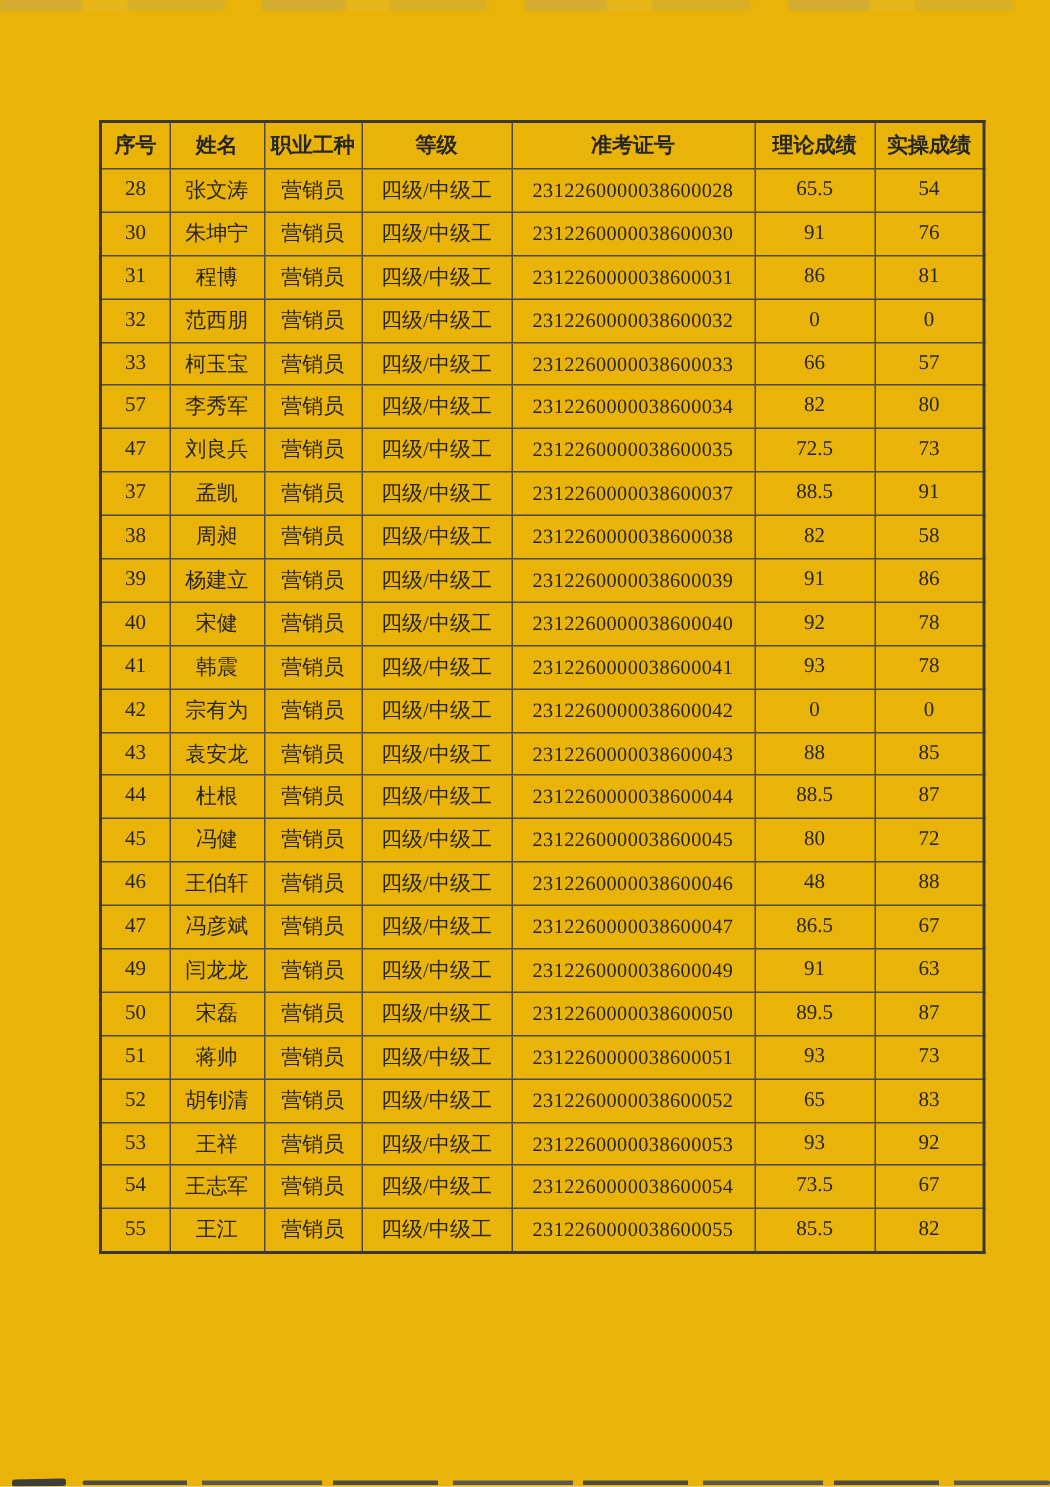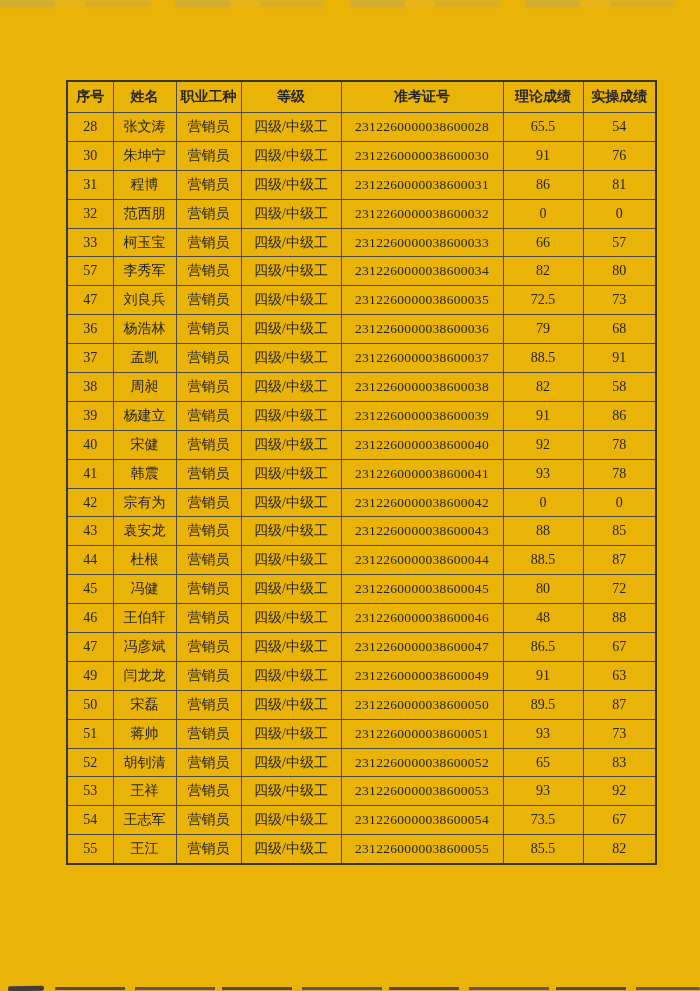--- a/index.html
+++ b/index.html
@@ -182,29 +182,20 @@
         <tr>
           <td class="col0">47</td>
           <td class="col1">刘良兵</td>
           <td class="col2">营销员</td>
           <td class="col3">四级/中级工</td>
           <td class="col4">2312260000038600035</td>
           <td class="col5">72.5</td>
           <td class="col6">73</td>
         </tr>
         <tr>
-          <td class="col0">36</td>
-          <td class="col1">杨浩林</td>
-          <td class="col2">营销员</td>
-          <td class="col3">四级/中级工</td>
-          <td class="col4">2312260000038600036</td>
-          <td class="col5">79</td>
-          <td class="col6">68</td>
-        </tr>
-        <tr>
           <td class="col0">37</td>
           <td class="col1">孟凯</td>
           <td class="col2">营销员</td>
           <td class="col3">四级/中级工</td>
           <td class="col4">2312260000038600037</td>
           <td class="col5">88.5</td>
           <td class="col6">91</td>
         </tr>
         <tr>
           <td class="col0">38</td>

